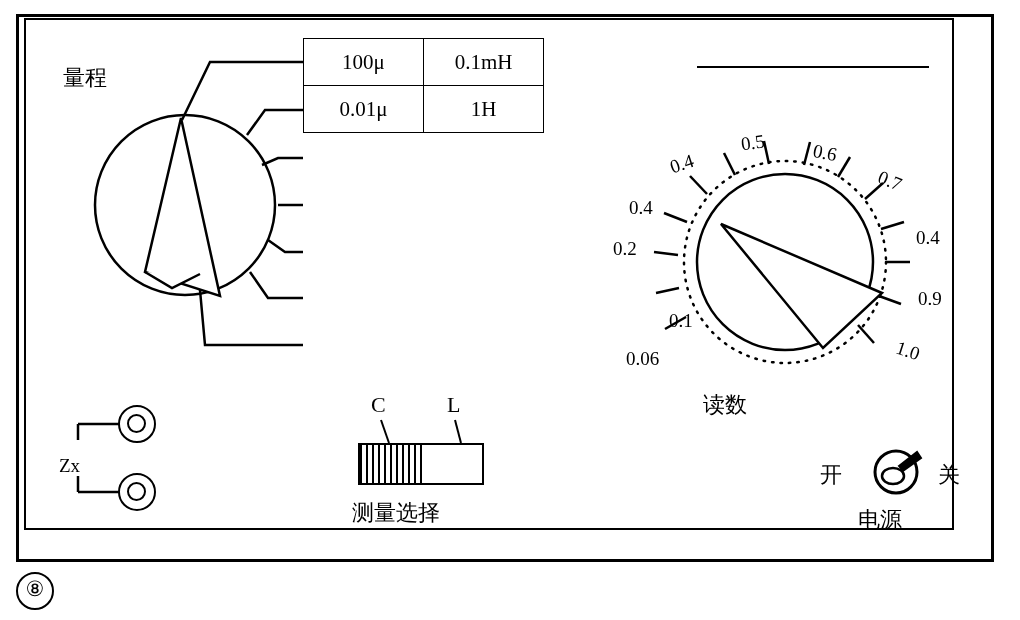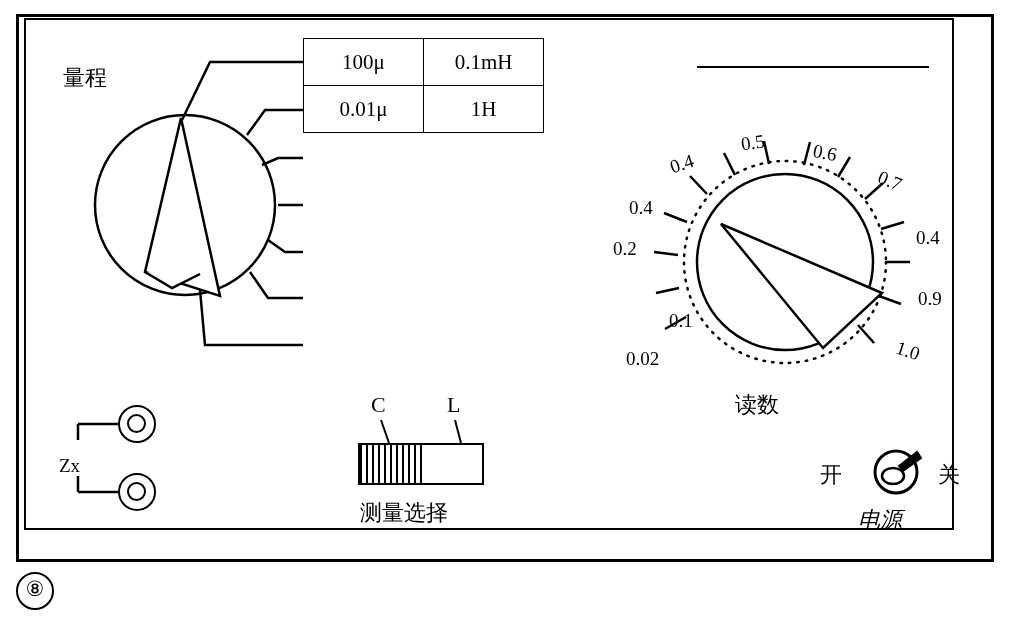--- a/index.html
+++ b/index.html
@@ -106,21 +106,21 @@
   .leader-svg {
     position: absolute;
     left: 0;
     top: 0;
     width: 1020px;
     height: 620px;
     pointer-events: none;
   }
   .reading-label {
     position: absolute;
-    left: 735px;
+    left: 703px;
     top: 390px;
     font-size: 22px;
     font-family: "DejaVu Sans", sans-serif;
   }
   .dial-tick-label {
     position: absolute;
     font-size: 19px;
     font-family: "Liberation Serif", serif;
     white-space: nowrap;
   }
@@ -172,40 +172,39 @@
       to right,
       #000 0px, #000 2px, #fff 2px, #fff 6px);
   }
   .cl-label {
     position: absolute;
     font-size: 22px;
     font-family: "Liberation Serif", serif;
   }
   .measure-select-label {
     position: absolute;
-    left: 360px;
+    left: 352px;
     top: 498px;
     font-size: 22px;
     font-family: "DejaVu Sans", sans-serif;
     white-space: nowrap;
   }
   
   .power-on-label, .power-off-label {
     position: absolute;
     font-size: 22px;
     font-family: "DejaVu Sans", sans-serif;
   }
   .power-label {
     position: absolute;
     left: 858px;
     top: 505px;
     font-size: 22px;
     font-family: "DejaVu Sans", sans-serif;
     white-space: nowrap;
-    font-style: italic;
   }
 </style>
 </head>
 <body>
 
 <div id="root">
 
   <div class="panel-outer"></div>
   <div class="panel-inner"></div>
 
@@ -272,21 +271,21 @@
         <td>100μ</td>
         <td>0.1mH</td>
       </tr>
       <tr>
         <td>0.01μ</td>
         <td>1H</td>
       </tr>
     </tbody>
   </table>
 
-  <div class="dial-tick-label" style="left:626px; top:348px;">0.02</div>
+  <div class="dial-tick-label" style="left:626px; top:348px;">0.06</div>
   <div class="dial-tick-label" style="left:622px; top:310px;margin-left:47px;">0.1</div>
   <div class="dial-tick-label" style="left:613px; top:238px;">0.2</div>
   <div class="dial-tick-label" style="left:629px; top:197px;">0.4</div>
   <div class="dial-tick-label" style="left:670px; top:153px; transform:rotate(-18deg);">0.4</div>
   <div class="dial-tick-label" style="left:741px; top:132px; transform:rotate(-8deg);">0.5</div>
   <div class="dial-tick-label" style="left:813px; top:142px; transform:rotate(12deg);">0.6</div>
   <div class="dial-tick-label" style="left:878px; top:170px; transform:rotate(22deg);">0.7</div>
   <div class="dial-tick-label" style="left:916px; top:227px;">0.4</div>
   <div class="dial-tick-label" style="left:918px; top:288px;">0.9</div>
   <div class="dial-tick-label" style="left:896px; top:340px; transform:rotate(18deg);">1.0</div>

